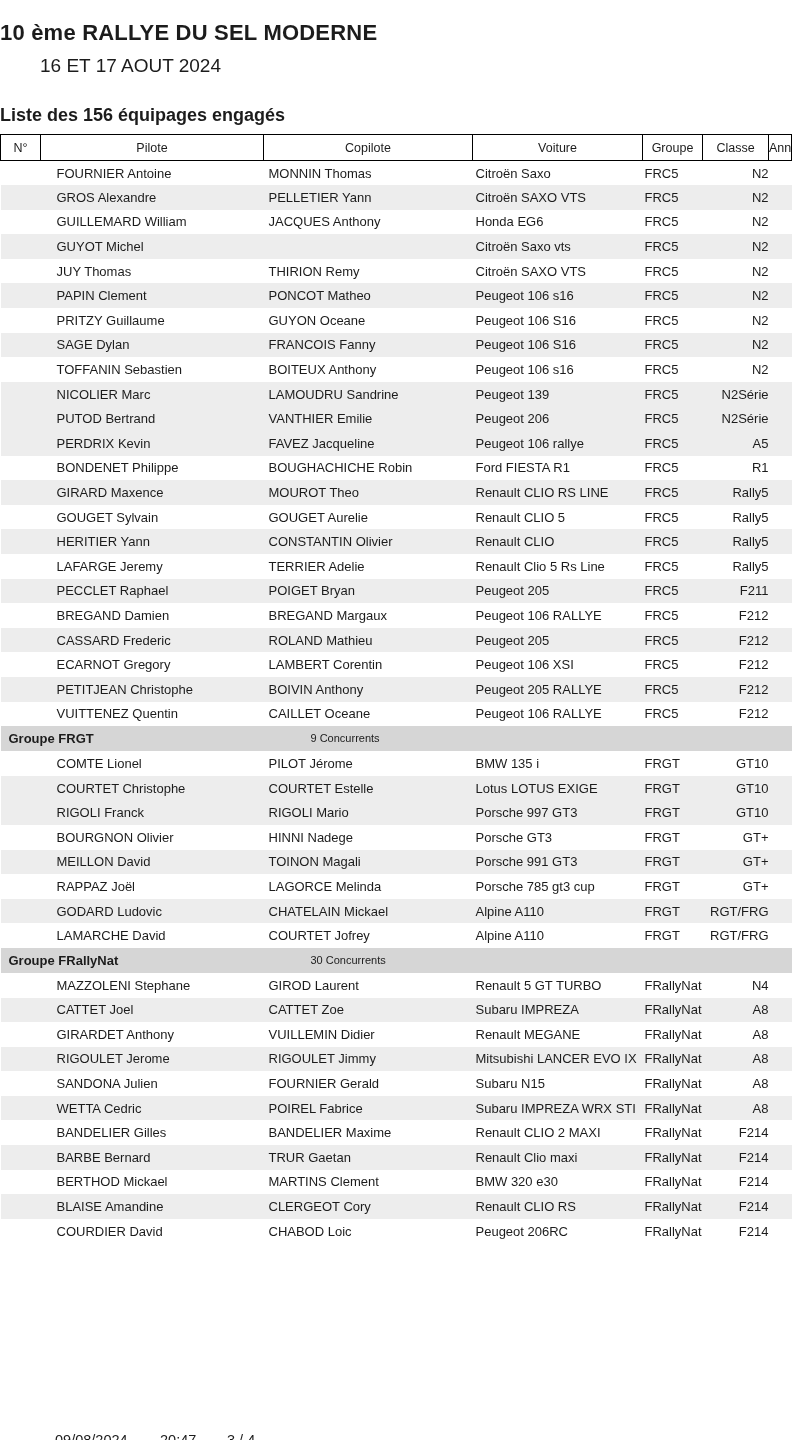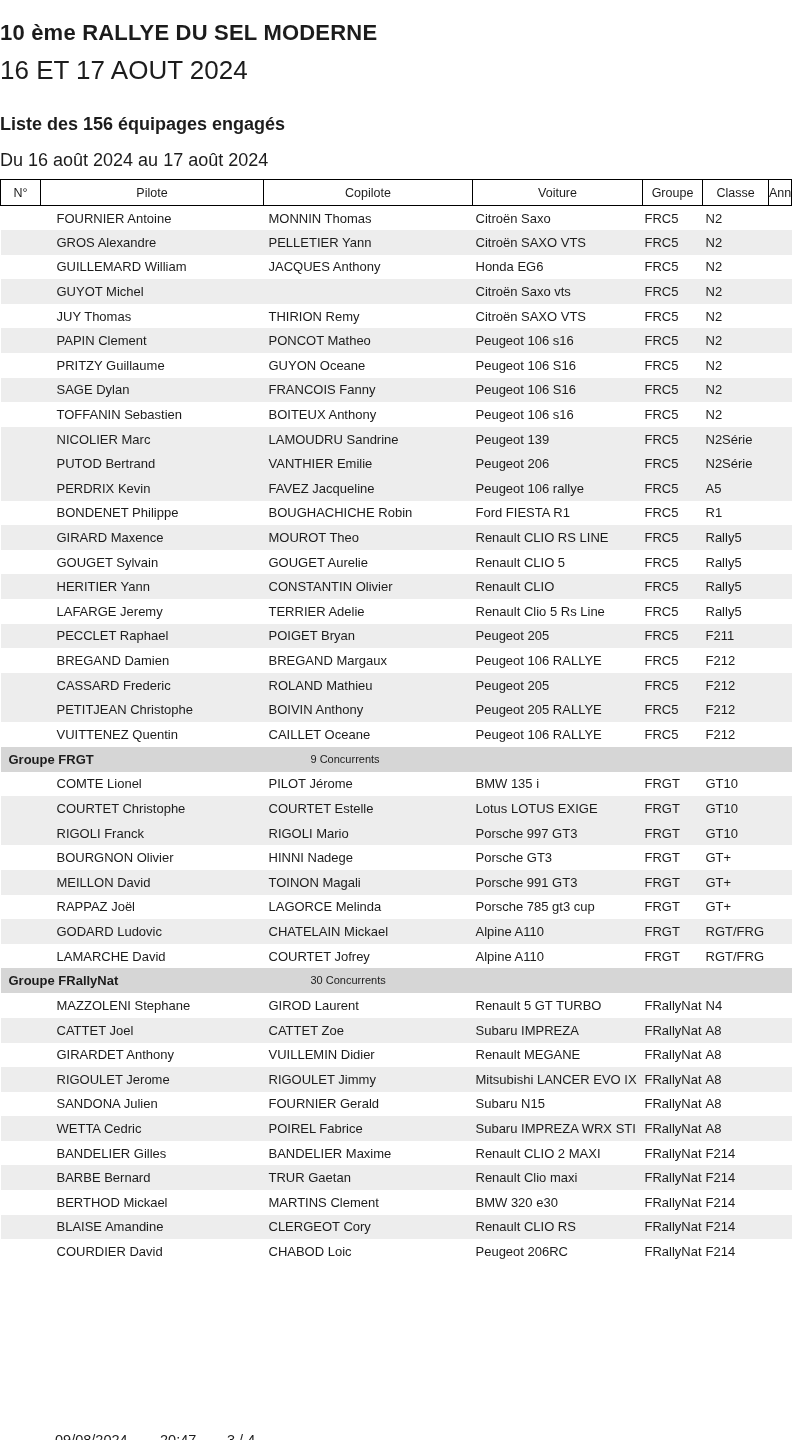--- a/index.html
+++ b/index.html
@@ -5,21 +5,21 @@
   * { margin:0; padding:0; box-sizing:border-box; }
   html,body { background:#fff; }
   body {
     width:792px; height:1440px;
     font-family:"Liberation Sans", sans-serif;
     color:var(--text,#1c1c1c);
     position:relative; overflow:hidden;
   }
   .doc-header { text-align:left; }
   .title    { font-size:22px; font-weight:bold; padding-top:20px; letter-spacing:0.2px; }
-  .subtitle { font-size:26px; margin-top:9px; }
+  .subtitle { font-size:19px; margin-top:9px;margin-left:40px; }
   .list-title { font-size:18px; font-weight:bold; margin-top:28px; }
   .period   { font-size:18px; margin-top:15px; }
 
   table.entries {
     width:792px; margin-top:8px;
     border-collapse:collapse; table-layout:fixed;
   }
   thead th {
     border:1px solid #000;
     font-weight:normal; font-size:12.5px;
@@ -28,41 +28,40 @@
   }
   tbody td {
     font-size:13px; height:24.6px;
     white-space:nowrap; overflow:hidden; vertical-align:middle;
   }
   tbody tr.alt { background:var(--row-alt,#ededed); }
   td.c-pilote   { padding-left:16px; }
   td.c-copilote { padding-left:5px; }
   td.c-voiture  { padding-left:3px; }
   td.c-groupe   { padding-left:2px; }
-  td.c-classe   { padding-left:3px; }
+  td.c-classe   { padding-left:3px;text-align:right; }
 
   tr.band td { background:var(--band,#d6d6d6); height:25px; padding:0; }
   .band-wrap { position:relative; width:661px; height:25px; line-height:25px; }
   .band-label { font-weight:bold; font-size:13px; padding-left:8px; }
   .band-count { position:absolute; left:310px; top:0; font-size:11px; font-weight:normal; }
 
   .footer { position:absolute; top:1418px; left:0; width:792px; height:22px; font-size:14.5px; }
   .footer span { position:absolute; top:14px; }
   .f-date { left:55px; }
   .f-time { left:160px; }
   .f-page { left:227px; }
 </style>
 </head>
 <body style="--row-alt: #ededed; --band: #d6d6d6; --text: #1c1c1c;">
 
 <div class="doc-header">
   <div class="title">10 ème RALLYE DU SEL MODERNE</div>
   <div class="subtitle">16 ET 17 AOUT 2024</div>
   <div class="list-title">Liste des 156 équipages engagés</div>
-  <div class="period">Du 16 août 2024 au 17 août 2024</div>
 </div>
 
 <table class="entries">
   <colgroup>
     <col style="width:40px">
       <col style="width:223px">
       <col style="width:209px">
     <col style="width:170px">
       <col style="width:60px">
       <col style="width:66px">
@@ -253,20 +252,29 @@
       </tr>
       <tr class="alt">
         <td class="c-num"></td>
         <td class="c-pilote">CASSARD Frederic</td>
         <td class="c-copilote">ROLAND Mathieu</td>
         <td class="c-voiture">Peugeot 205</td>
         <td class="c-groupe">FRC5</td>
         <td class="c-classe">F212</td>
         <td class="c-ann"></td>
       </tr>
+      <tr>
+        <td class="c-num"></td>
+        <td class="c-pilote">ECARNOT Gregory</td>
+        <td class="c-copilote">LAMBERT Corentin</td>
+        <td class="c-voiture">Peugeot 106 XSI</td>
+        <td class="c-groupe">FRC5</td>
+        <td class="c-classe">F212</td>
+        <td class="c-ann"></td>
+      </tr>
       <tr class="alt">
         <td class="c-num"></td>
         <td class="c-pilote">PETITJEAN Christophe</td>
         <td class="c-copilote">BOIVIN Anthony</td>
         <td class="c-voiture">Peugeot 205 RALLYE</td>
         <td class="c-groupe">FRC5</td>
         <td class="c-classe">F212</td>
         <td class="c-ann"></td>
       </tr>
       <tr>

